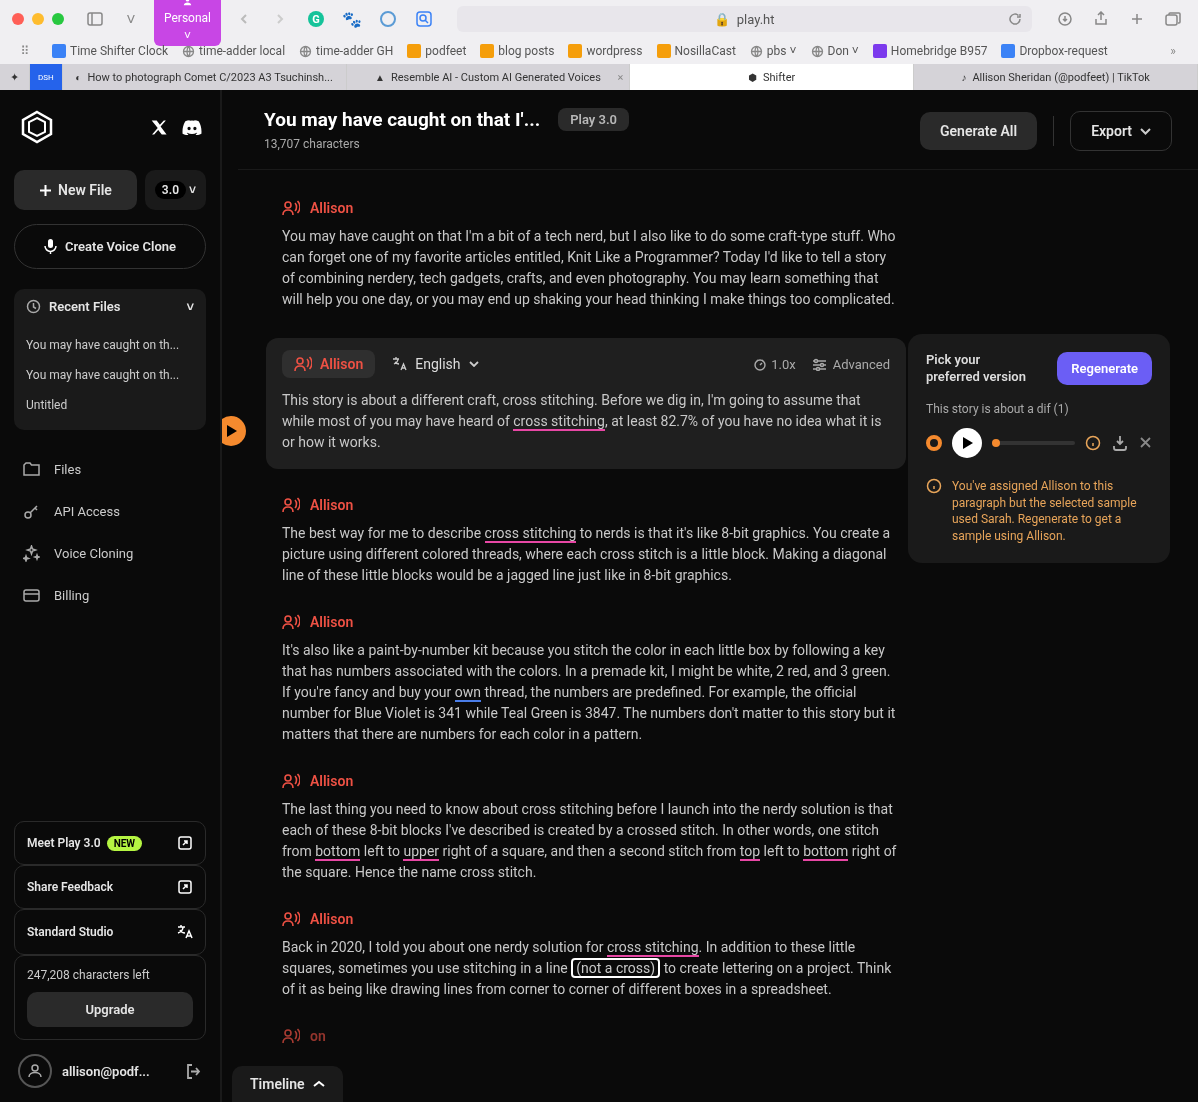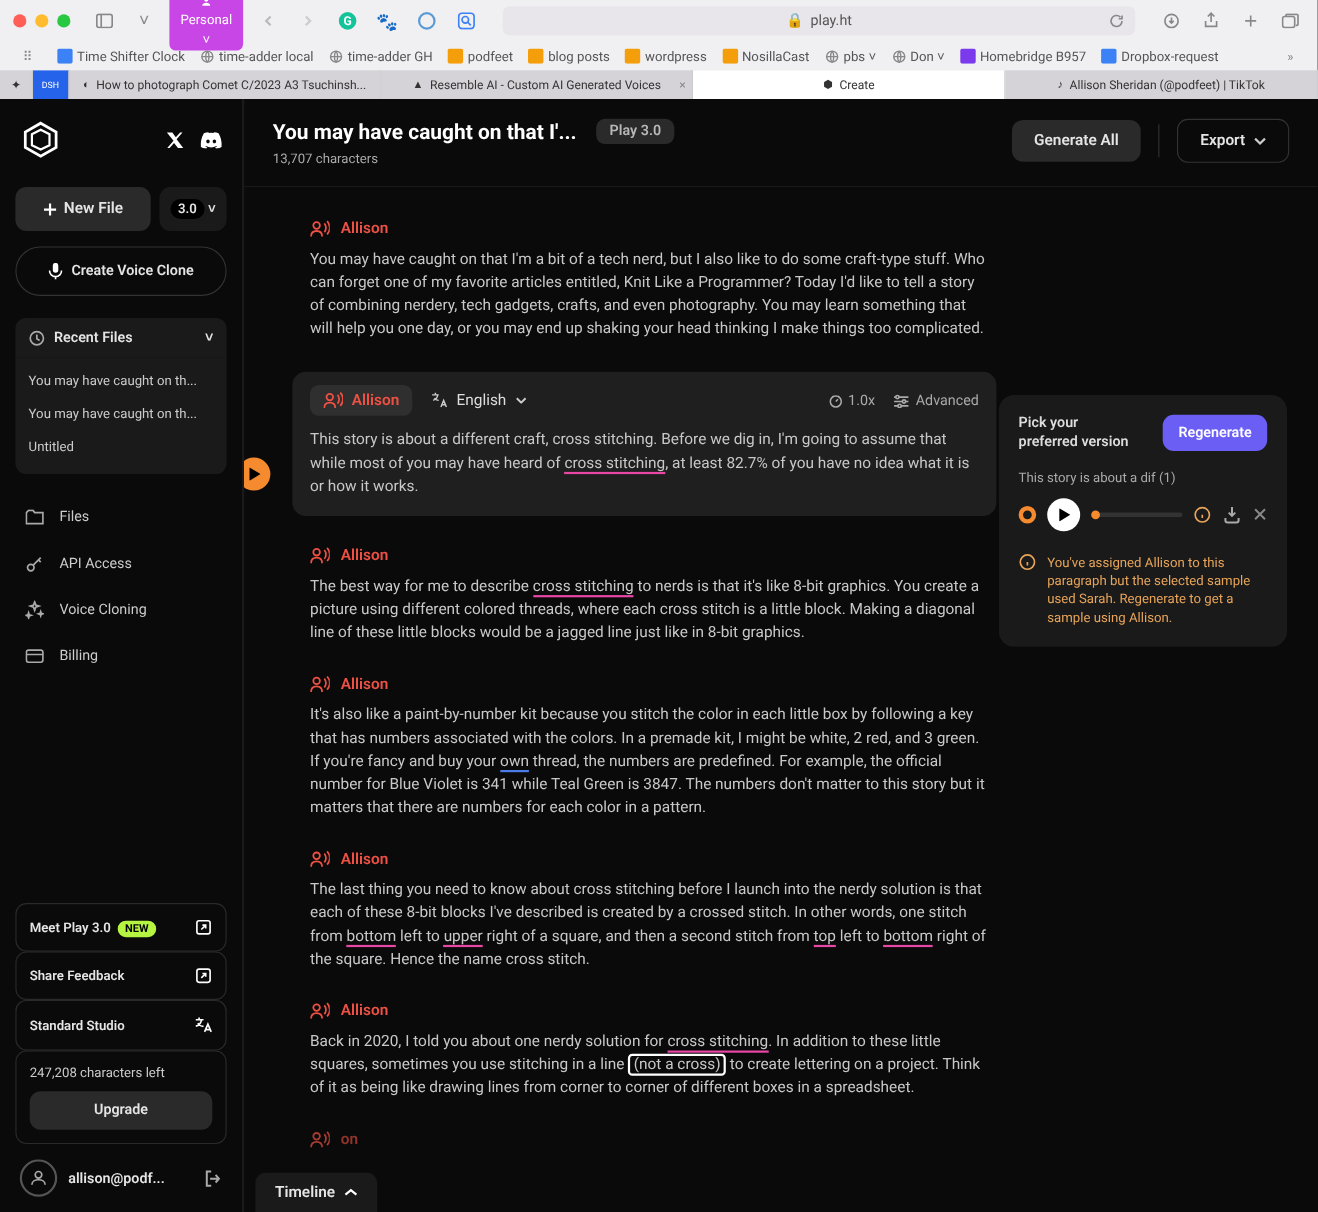--- a/index.html
+++ b/index.html
@@ -51,21 +51,21 @@
 .sidebar-spacer { flex: 1; }
 .sidebar-card { border: 1px solid #2a2a2a; border-radius: 10px; padding: 13px 12px; margin-bottom: 0; display: flex; align-items: center; justify-content: space-between; font-size: 12px; font-weight: 600; }
 .new-badge { background: #b5f542; color: #000; padding: 2px 7px; border-radius: 9px; font-size: 10px; font-weight: 700; margin-left: 6px; }
 .chars-left { text-align: left; font-size: 12px; color: #ccc; margin-bottom: 10px; }
 .upgrade-btn { background: #2a2a2a; border-radius: 10px; padding: 10px; text-align: center; font-size: 13px; font-weight: 600; cursor: pointer; margin-bottom: 14px; }
 .user-row { display: flex; align-items: center; gap: 10px; padding: 4px; }
 .avatar { width: 34px; height: 34px; border-radius: 50%; border: 2px solid #555; display: flex; align-items: center; justify-content: center; }
 .user-email { flex: 1; font-size: 13px; font-weight: 600; overflow: hidden; text-overflow: ellipsis; white-space: nowrap; }
 
 
-.main-header { padding: 18px 26px; display: flex; align-items: flex-start; border-bottom: 1px solid #1a1a1a; }
+.main-header { padding: 18px 26px; display: flex; align-items: flex-end; border-bottom: 1px solid #1a1a1a; margin-left: 16px; }
 .header-left { flex: 1; }
 .header-title-row { display: flex; align-items: center; gap: 18px; }
 .doc-title { font-size: 19px; font-weight: 700; color: #fff; }
 .play-badge { background: #2a2a2a; color: #b8b8b8; padding: 4px 12px; border-radius: 8px; font-size: 13px; font-weight: 600; }
 .char-count { font-size: 12px; color: #aaa; margin-top: 6px; }
 .header-right { display: flex; gap: 16px; align-items: center; }
 .gen-all-btn { background: #2a2a2a; padding: 11px 20px; border-radius: 10px; font-size: 14px; font-weight: 600; cursor: pointer; }
 .export-btn { background: transparent; border: 1px solid #333; padding: 11px 20px; border-radius: 10px; font-size: 14px; font-weight: 600; display: flex; align-items: center; gap: 8px; cursor: pointer; }
 .header-divider { width: 1px; height: 30px; background: #333; }
 
@@ -82,21 +82,21 @@
 .lang-select { display: flex; align-items: center; gap: 8px; font-size: 14px; color: #ddd; cursor: pointer; }
 .editing-right { display: flex; align-items: center; gap: 16px; font-size: 13px; color: #aaa; }
 .speed-badge { display: flex; align-items: center; gap: 4px; }
 .para-text { font-size: 14px; line-height: 1.5; color: #c8c8c8; }
 .underline-pink { border-bottom: 2px solid #e847a5; }
 .underline-blue { border-bottom: 2px solid #4a7de8; }
 .underline-box { border: 2px solid #ffffff; border-radius: 4px; padding: 0 3px; }
 .play-circle { position: absolute; left: -50px; top: 78px; width: 30px; height: 30px; border-radius: 50%; background: #f58a2e; display: flex; align-items: center; justify-content: center; cursor: pointer; }
 
 
-.regen-panel { position: absolute; right: 28px; top: 269px; width: 262px; background: #1a1a1a; border-radius: 14px; padding: 18px; }
+.regen-panel { position: absolute; right: 28px; top: 244px; width: 262px; background: #1a1a1a; border-radius: 14px; padding: 18px; }
 .regen-header { display: flex; justify-content: space-between; align-items: flex-start; margin-bottom: 16px; }
 .regen-title { font-size: 13px; font-weight: 600; color: #ddd; line-height: 1.3; }
 .regen-btn { background: #6b5ef5; color: #fff; padding: 9px 14px; border-radius: 10px; font-size: 13px; font-weight: 600; cursor: pointer; }
 .regen-sub { font-size: 12px; color: #aaa; margin-bottom: 12px; }
 .regen-player { display: flex; align-items: center; gap: 10px; margin-bottom: 20px; }
 .regen-radio { width: 16px; height: 16px; border-radius: 50%; border: 4px solid #f58a2e; background: #1a1a1a; }
 .regen-play { width: 30px; height: 30px; border-radius: 50%; background: #fff; display: flex; align-items: center; justify-content: center; cursor: pointer; }
 .regen-track { flex: 1; height: 4px; background: #333; border-radius: 2px; position: relative; }
 .regen-dot { width: 8px; height: 8px; border-radius: 50%; background: #f58a2e; position: absolute; left: 0; top: -2px; }
 .regen-warn { display: flex; gap: 10px; font-size: 12px; color: #e8a55a; line-height: 1.4; }
@@ -265,21 +265,21 @@
           <span style="font-size:10px;">◐</span>
           <span style="overflow:hidden;text-overflow:ellipsis;white-space:nowrap;">How to photograph Comet C/2023 A3 Tsuchinsh...</span>
         </div>
         <div class="browser-tab muted">
           <span style="font-size:10px;">▲</span>
           <span style="overflow:hidden;text-overflow:ellipsis;white-space:nowrap;">Resemble AI - Custom AI Generated Voices</span>
           <span style="position:absolute;right:6px;color:#888;">×</span>
         </div>
         <div class="browser-tab active">
           <span style="font-size:10px;">⬢</span>
-          <span style="overflow:hidden;text-overflow:ellipsis;white-space:nowrap;">Create</span>
+          <span style="overflow:hidden;text-overflow:ellipsis;white-space:nowrap;">Shifter</span>
         </div>
         <div class="browser-tab muted">
           <span style="font-size:10px;">♪</span>
           <span style="overflow:hidden;text-overflow:ellipsis;white-space:nowrap;">Allison Sheridan (@podfeet) | TikTok</span>
         </div>
       </div>
   </div>
 </div>
 
 <div class="app">

